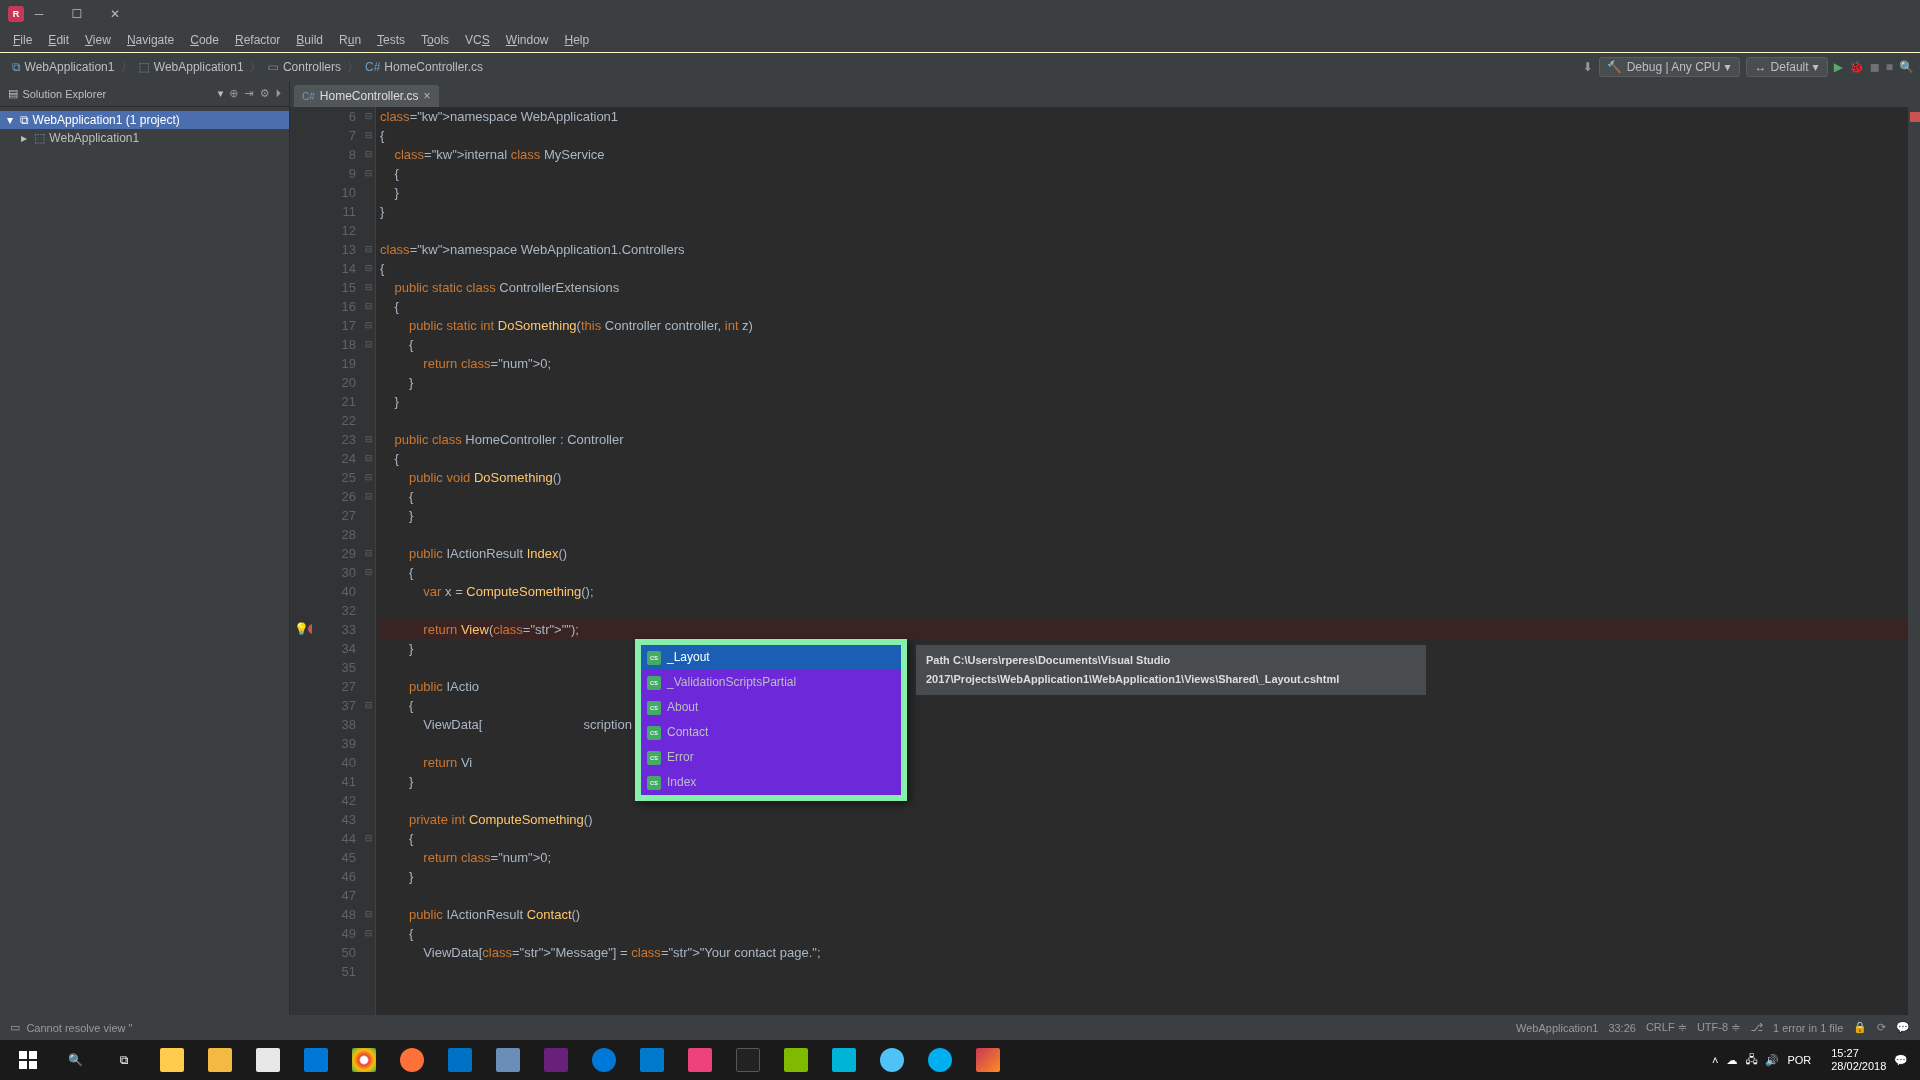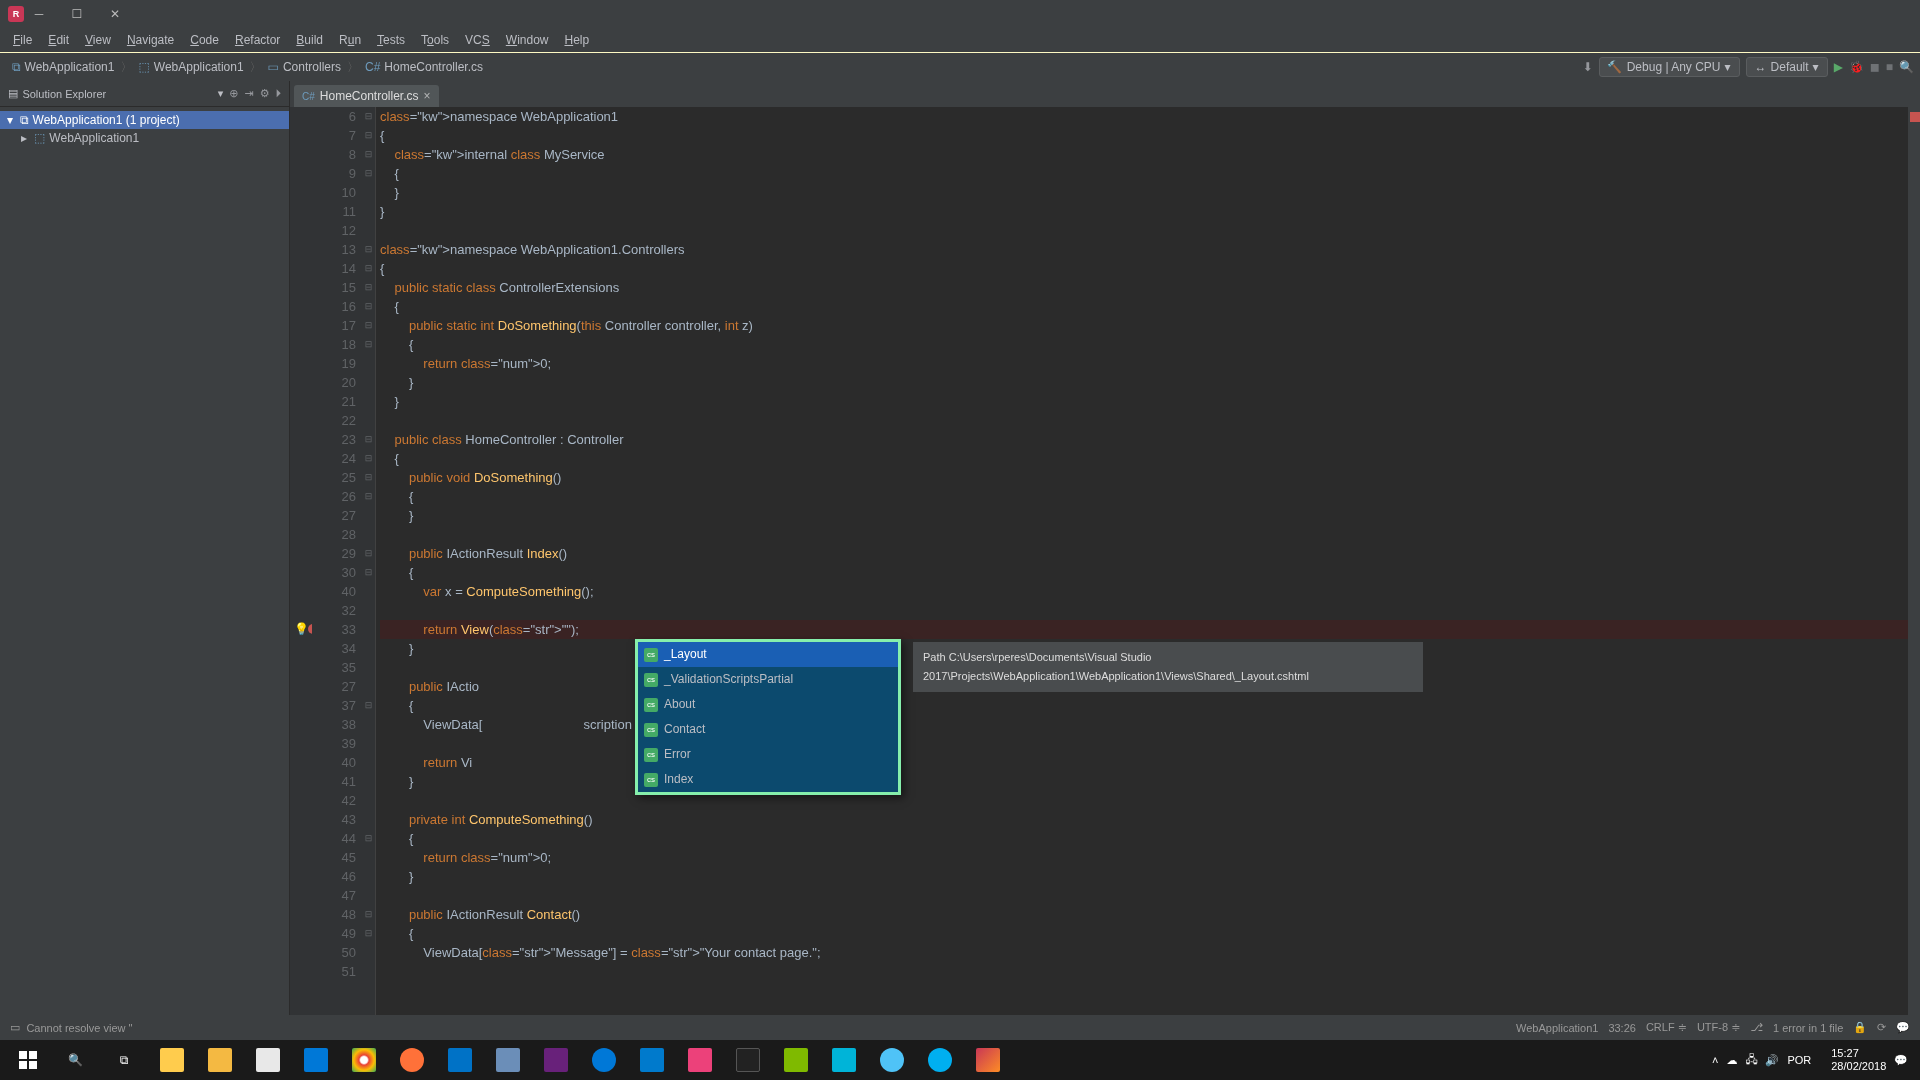--- a/index.html
+++ b/index.html
@@ -34,26 +34,26 @@
 .code-area { flex:1; display:flex; background:#2b2b2b; overflow:hidden; position:relative; font-family:"Consolas","Courier New",monospace; font-size:13px; line-height:19px; }
 .gutter { width:50px; background:#313335; text-align:right; padding:0 6px; color:#606366; position:relative; }
 .fold-col { width:14px; background:#313335; border-right:1px solid #414141; position:relative; }
 .fold-mark { display:flex; align-items:center; justify-content:center; height:19px; color:#606366; font-size:9px; }
 .code { position:relative; flex:1; padding-left:4px; color:#a9b7c6; white-space:pre; }
 .code-line { height:19px; }
 .code-line.cur { background:#3a2323; }
 .kw { color:#cc7832; }
 .typ { color:#a9b7c6; }
 .mth { color:#ffc66d;margin-top:15px; }
-.autocomplete { position:absolute; background:#0c4a6e; border:3px solid #86efac; box-shadow:3px 3px 8px rgba(0,0,0,0.5); font-size:12px; z-index:10; }
+.autocomplete { position:absolute; background:#6d28d9; border:6px solid #86efac; box-shadow:3px 3px 8px rgba(0,0,0,0.5); font-size:12px; z-index:10; }
 .ac-list { width:260px; }
 .ac-item { display:flex; align-items:center; padding:3px 6px; gap:6px; }
 .ac-item.sel { background:#1a5fb4; color:#fff; }
 .ac-ico { width:14px; height:14px; background:#4a6; border-radius:2px; font-size:8px; display:flex; align-items:center; justify-content:center; color:#fff; }
-.ac-tooltip { position:absolute; left:275px; top:0; background:#494c4e; padding:6px 10px; width:510px; font-size:11px; color:#ddd; }
+.ac-tooltip { position:absolute; left:275px; top:0; background:#494c4e; padding:6px 10px; width:510px; font-size:11px; color:#ddd;font-weight:bold; }
 .status-bar { height:25px; background:#3c3f41; display:flex; align-items:center; padding:0 10px; font-size:11px; color:#999; gap:12px; }
 .status-bar .left { display:flex; align-items:center; gap:6px; flex:1; }
 .status-bar .right { display:flex; align-items:center; gap:10px; }
 .taskbar { height:40px; background:#1a1a1a; display:flex; align-items:center; padding:0 4px; }
 .tb-item { width:48px; height:40px; display:flex; align-items:center; justify-content:center; cursor:pointer; }
 .tb-ico { width:24px; height:24px; border-radius:2px; }
 .tb-right { margin-left:auto; display:flex; align-items:center; gap:8px; color:#fff; font-size:11px; padding-right:8px; }
 .tb-clock { line-height:1.2;margin-left:12px; }
 svg { display:block; }
 .track { position:absolute; right:0; top:0; width:12px; height:100%; background:#3c3f41; }

